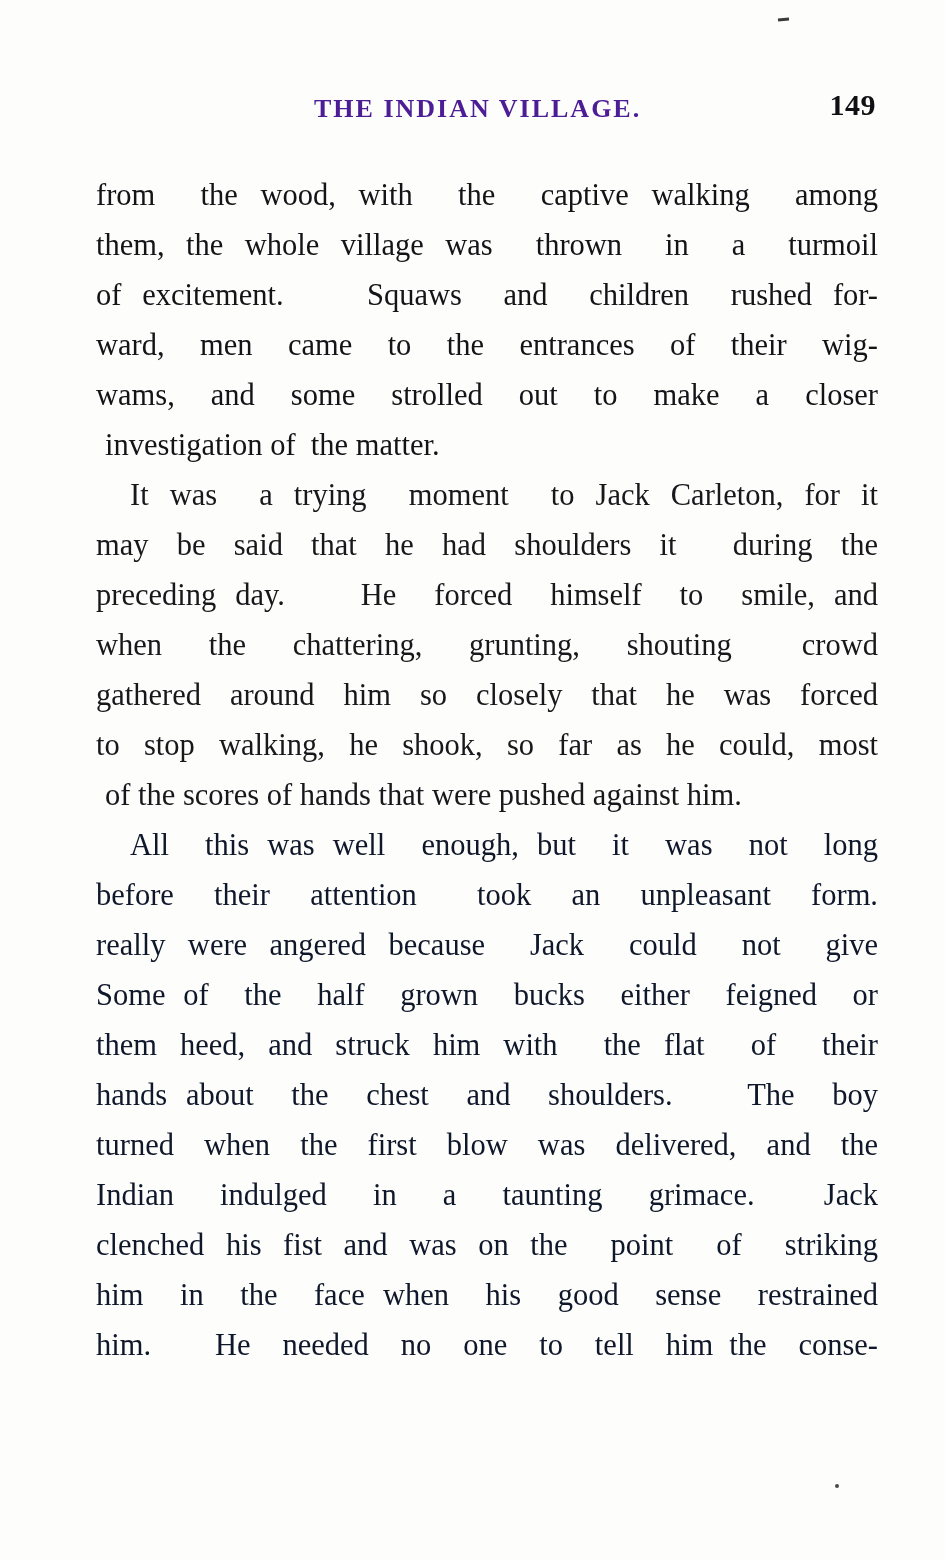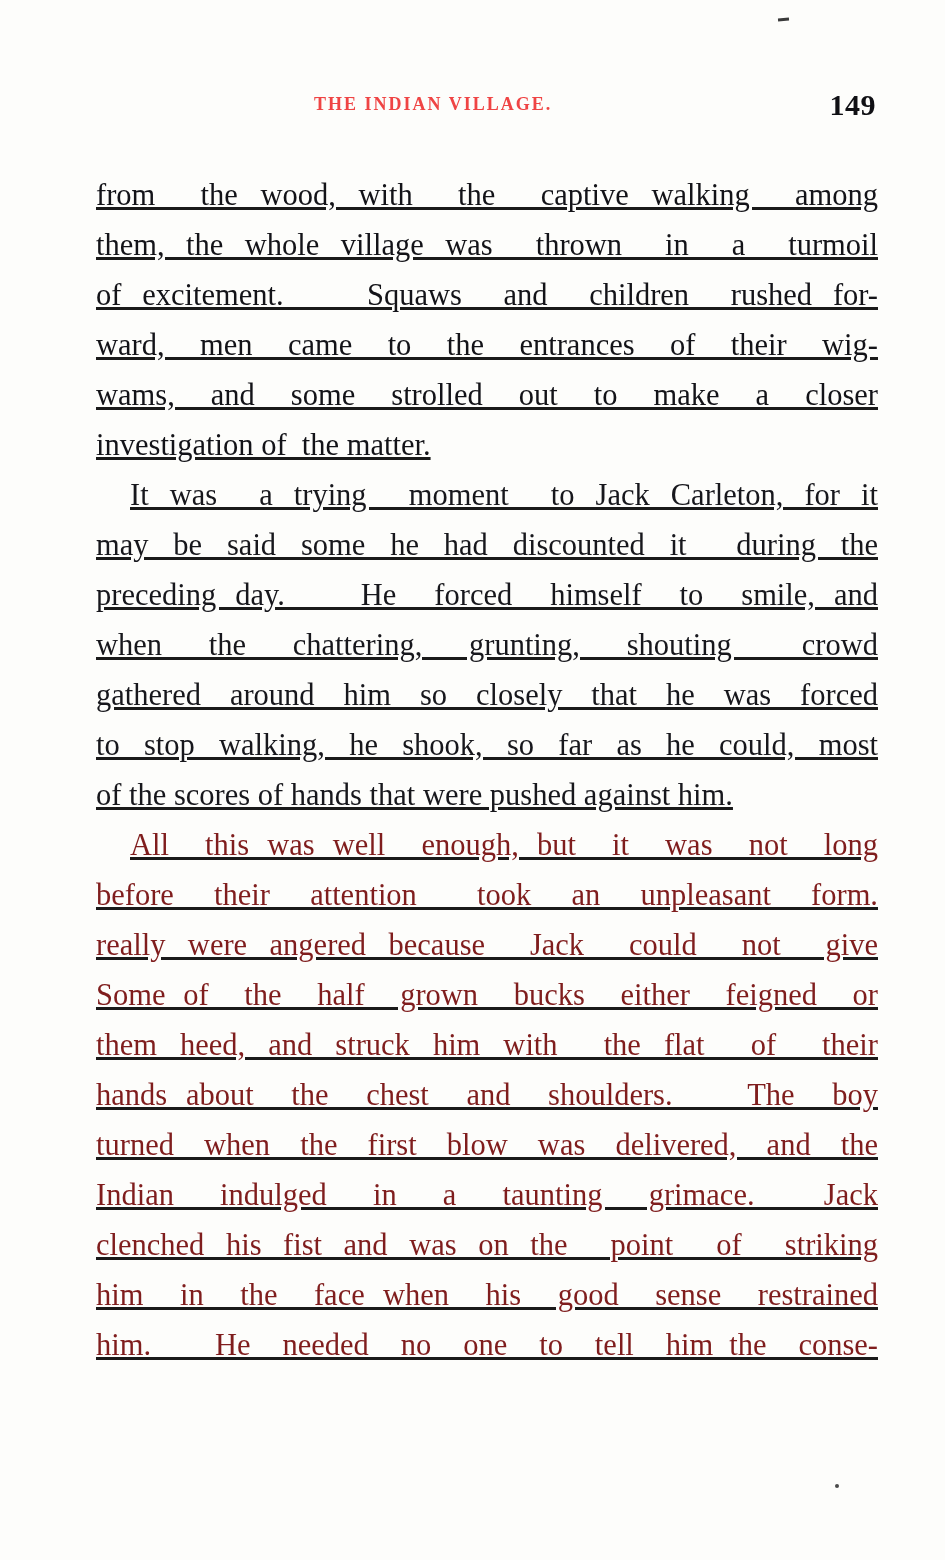--- a/index.html
+++ b/index.html
@@ -46,71 +46,71 @@
     position: absolute;
     top: 94px;
     left: 96px;
     width: 780px;
     height: 40px;
   }
   .running-head {
     position: absolute;
     left: 218px;
     top: 0;
-    font-size: 18px;
+    font-size: 26px;
     letter-spacing: 2.0px;
     font-weight: bold;
     font-variant: small-caps;
     text-transform: uppercase;
-    color: #ef4444;
+    color: #4c1d95;
     white-space: nowrap;
   }
   .folio {
     position: absolute;
     right: 0;
     top: -6px;
     font-size: 30px;
     font-weight: bold;
     color: #101014;
     letter-spacing: 0.5px;
   }
   .body-text {
     position: absolute;
     top: 170px;
     left: 96px;
     width: 782px;
-    text-decoration: underline;
   }
   .para {
     margin: 0 0 0 0;
     font-size: 30.5px;
     line-height: 50px;
     text-align: justify;
     color: #15151a;
     -webkit-font-smoothing: antialiased;
   }
   .para + .para {
     margin-top: 0px;
   }
   .para .indent-first {
     display: inline-block;
     width: 34px;
   }
   
   .para:nth-child(1) { color: #131318; }
   .para:nth-child(2) { color: #17171c; }
-  .para:nth-child(3) { color: #7f1d1d; }
+  .para:nth-child(3) { color: #0f172a; }
   .line {
     display: block;
     text-align: justify;
     text-align-last: justify;
     white-space: pre;
   }
   .line.last {
     text-align-last: left;
+    margin-left: 9px;
   }
 </style>
 </head>
 <body>
 
 <div class="page">
 
   <div class="top-mark"></div>
 
   <div class="header">
@@ -124,21 +124,21 @@
       <span class="line">from  the wood, with  the  captive walking  among</span>
       <span class="line">them, the whole village was  thrown  in  a  turmoil</span>
       <span class="line">of excitement.    Squaws  and  children  rushed for-</span>
       <span class="line">ward,  men  came  to  the  entrances  of  their  wig-</span>
       <span class="line">wams,  and  some  strolled  out  to  make  a  closer</span>
       <span class="line last">investigation of  the matter.</span>
     </p>
 
     <p class="para">
       <span class="line"><span class="indent-first"></span><span>It was  a trying  moment  to Jack Carleton, for it</span></span>
-      <span class="line">may be said some he had discounted it  during the</span>
+      <span class="line">may be said that he had shoulders it  during the</span>
       <span class="line">preceding day.    He  forced  himself  to  smile, and</span>
       <span class="line">when  the  chattering,  grunting,  shouting   crowd</span>
       <span class="line">gathered around him so closely that he was forced</span>
       <span class="line">to stop walking, he shook, so far as he could, most</span>
       <span class="line last">of the scores of hands that were pushed against him.</span>
     </p>
 
     <p class="para">
       <span class="line"><span class="indent-first"></span><span>All  this was well  enough, but  it  was  not  long</span></span>
       <span class="line">before  their  attention   took  an  unpleasant  form.</span>

